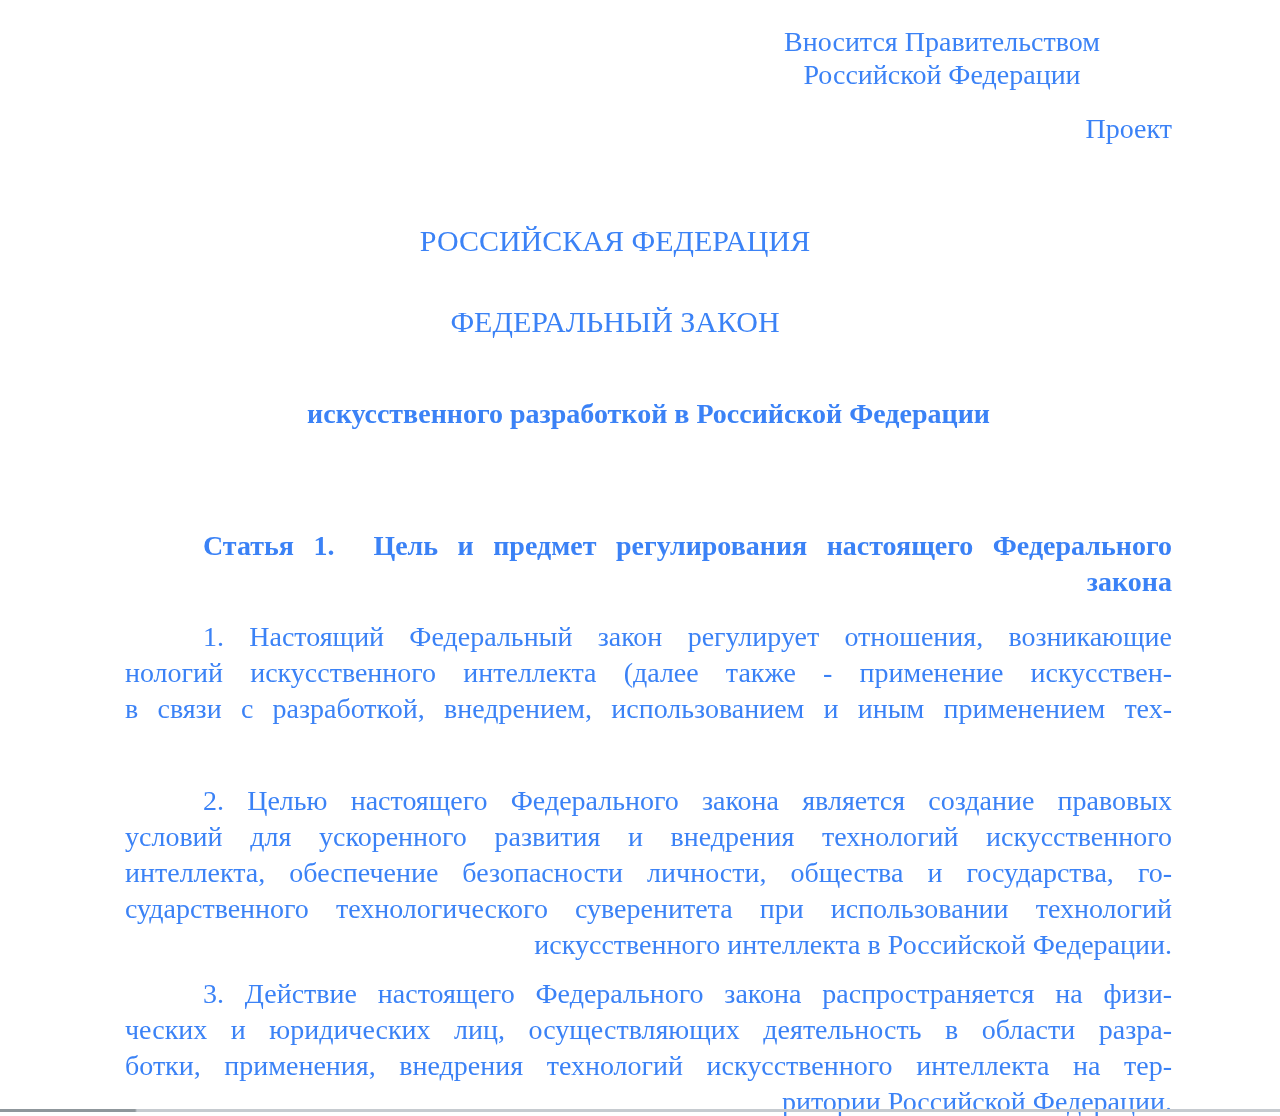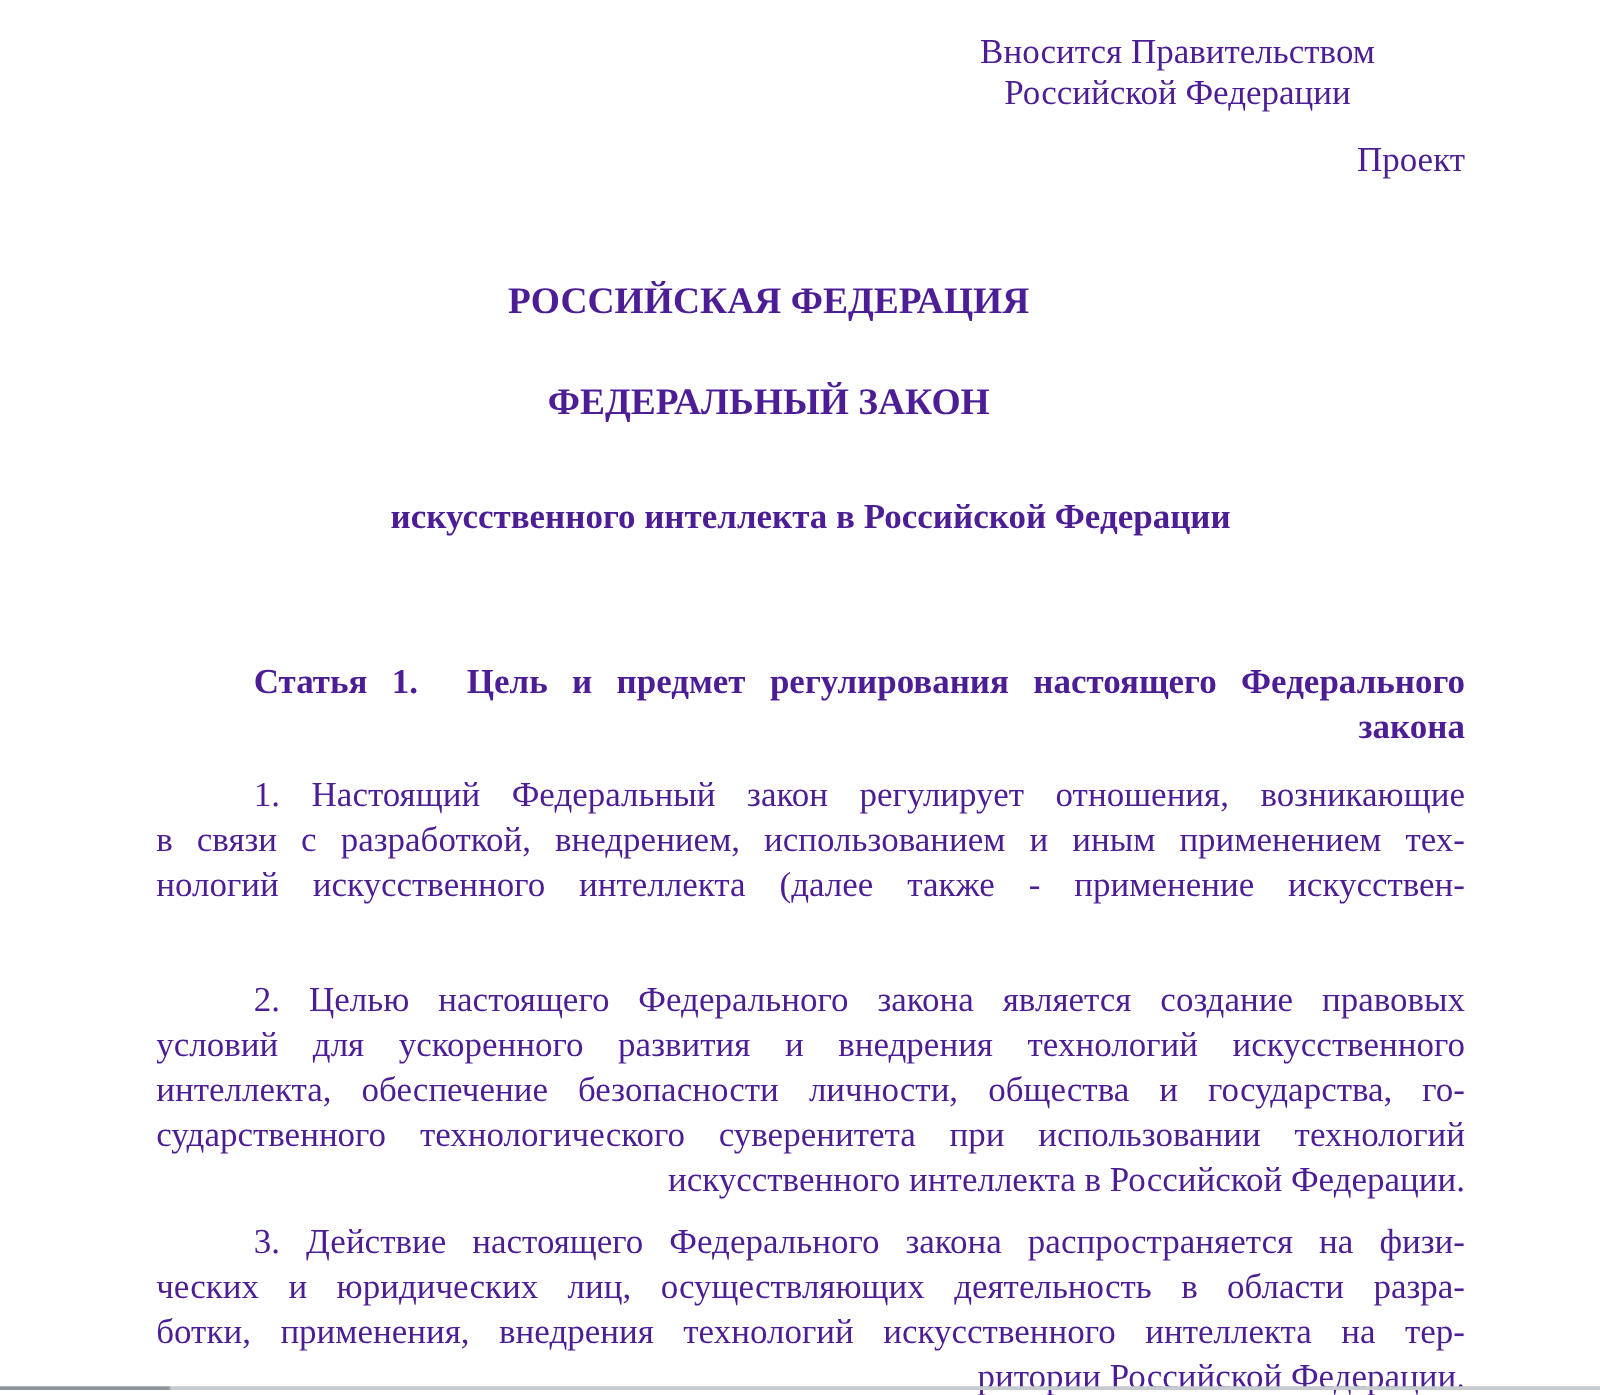--- a/index.html
+++ b/index.html
@@ -7,21 +7,21 @@
     padding: 0;
     background: #ffffff;
   }
   .page {
     position: relative;
     width: 1280px;
     height: 1116px;
     background: #ffffff;
     overflow: hidden;
     font-family: "Liberation Serif", "DejaVu Serif", serif;
-    color: #4c1d95;
+    color: #3b82f6;
     font-size: 28px;
   }
   
   .intro-block {
     position: absolute;
     top: 25px;
     left: 756px;
     width: 372px;
     text-align: center;
     line-height: 33px;
@@ -32,21 +32,21 @@
     left: 125px;
     width: 1047px;
     text-align: right;
     line-height: 33px;
   }
   .main-title {
     position: absolute;
     left: 125px;
     width: 980px;
     text-align: center;
-    font-weight: bold;
+    font-weight: normal;
     white-space: nowrap;
     line-height: 33px;
     font-size: 30px;
   }
   .t1 { top: 224px; }
   .t2 { top: 305px; }
   .subject-block {
     position: absolute;
     top: 396px;
     left: 125px;
@@ -103,32 +103,32 @@
     <div>Вносится Правительством</div>
     <div>Российской Федерации</div>
   </div>
 
   <div class="draft-label">Проект</div>
 
   <div class="main-title t1">РОССИЙСКАЯ ФЕДЕРАЦИЯ</div>
   <div class="main-title t2">ФЕДЕРАЛЬНЫЙ ЗАКОН</div>
 
   <div class="subject-block">
-    <div class="sline">искусственного интеллекта в Российской Федерации</div>
+    <div class="sline">искусственного разработкой в Российской Федерации</div>
   </div>
 
   <div class="column article-heading">
     <div class="jl indent">Статья 1.&nbsp; Цель и предмет регулирования настоящего Федерального</div>
     <div class="jl-last">закона</div>
   </div>
 
   <div class="column para-1">
     <div class="jl indent">1. Настоящий Федеральный закон регулирует отношения, возникающие</div>
+    <div class="jl">нологий искусственного интеллекта (далее также - применение искусствен-</div>
     <div class="jl">в связи с разработкой, внедрением, использованием и иным применением тех-</div>
-    <div class="jl">нологий искусственного интеллекта (далее также - применение искусствен-</div>
   </div>
 
   <div class="column para-2">
     <div class="jl indent">2. Целью настоящего Федерального закона является создание правовых</div>
     <div class="jl">условий для ускоренного развития и внедрения технологий искусственного</div>
     <div class="jl">интеллекта, обеспечение безопасности личности, общества и государства, го-</div>
     <div class="jl">сударственного технологического суверенитета при использовании технологий</div>
     <div class="jl-last">искусственного интеллекта в Российской Федерации.</div>
   </div>
 

